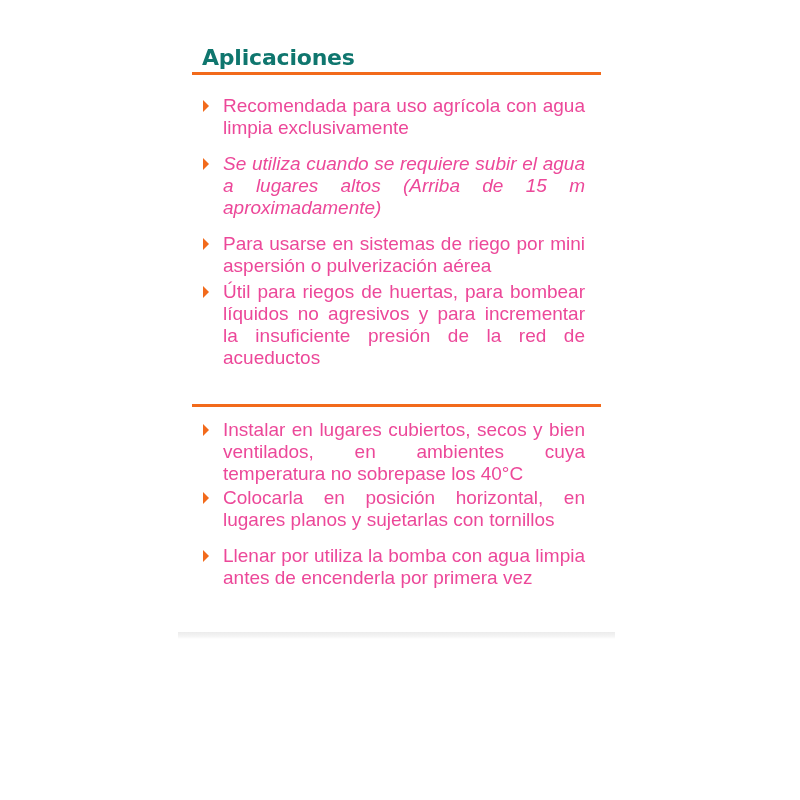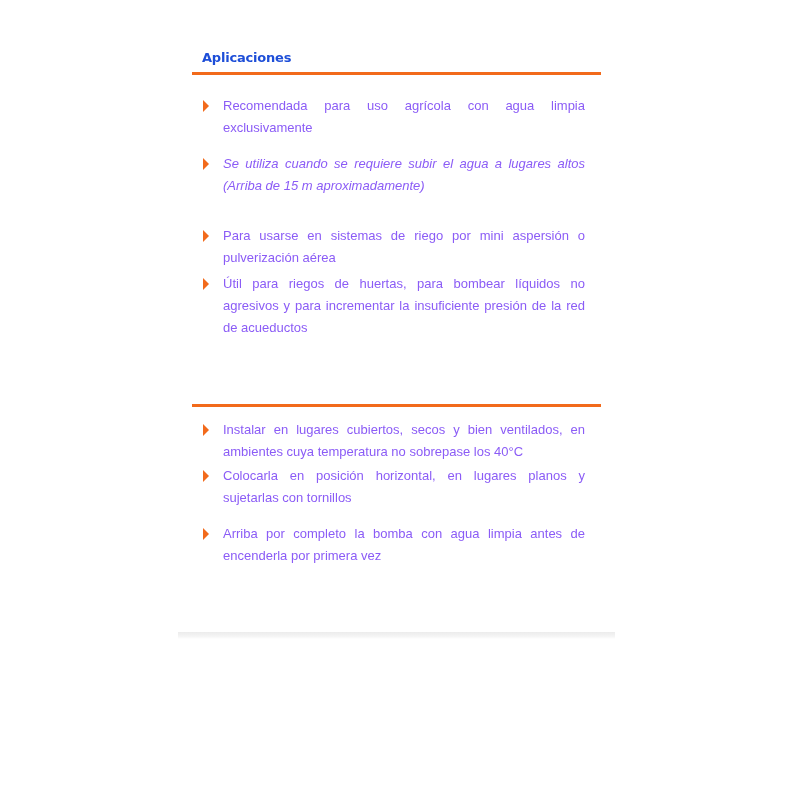--- a/index.html
+++ b/index.html
@@ -23,43 +23,43 @@
       background: #ffffff;
     }
     .section {
       position: absolute;
       left: 14px;
       width: 409px;
     }
     .section-title {
       font-family: "DejaVu Sans", sans-serif;
       font-weight: bold;
-      color: #1d4ed8;
-      font-size: 13px;
+      color: #0f766e;
+      font-size: 22px;
       line-height: 20px;
       padding-left: 10px;
       margin: 0;
       letter-spacing: -0.2px;
     }
     .section-rule {
       height: 3px;
       background: #f26a1b;
       margin-top: 4px;
     }
     .bullet-list {
       list-style: none;
       margin: 0;
       padding: 0;
     }
     .bullet-item {
       position: relative;
       padding-left: 31px;
       padding-right: 16px;
-      color: #8b5cf6;
-      font-size: 13px;
+      color: #ec4899;
+      font-size: 19px;
       line-height: 22px;
       text-align: justify;
     }
     .bullet-icon {
       position: absolute;
       left: 11px;
       top: 5px;
       width: 0;
       height: 0;
       border-top: 6px solid transparent;
@@ -85,21 +85,21 @@
     <div class="section-rule"></div>
     <ul class="bullet-list">
       <li class="bullet-item" style="margin-top:20px;">
         <span class="bullet-icon"></span>
         <span>Recomendada para uso agrícola con agua limpia exclusivamente</span>
       </li>
       <li class="bullet-item" style="margin-top:14px;font-style:italic;">
         <span class="bullet-icon"></span>
         <span>Se utiliza cuando se requiere subir el agua a lugares altos (Arriba de 15 m aproximadamente)</span>
       </li>
-      <li class="bullet-item" style="margin-top:28px;">
+      <li class="bullet-item" style="margin-top:14px;">
         <span class="bullet-icon"></span>
         <span>Para usarse en sistemas de riego por mini aspersión o pulverización aérea</span>
       </li>
       <li class="bullet-item" style="margin-top:4px;">
         <span class="bullet-icon"></span>
         <span>Útil para riegos de huertas, para bombear líquidos no agresivos y para incrementar la insuficiente presión de la red de acueductos</span>
       </li>
     </ul>
   </div>
 
@@ -109,19 +109,19 @@
       <li class="bullet-item" style="margin-top:12px;">
         <span class="bullet-icon"></span>
         <span>Instalar en lugares cubiertos, secos y bien ventilados, en ambientes cuya temperatura no sobrepase los 40°C</span>
       </li>
       <li class="bullet-item" style="margin-top:2px;">
         <span class="bullet-icon"></span>
         <span>Colocarla en posición horizontal, en lugares planos y sujetarlas con tornillos</span>
       </li>
       <li class="bullet-item" style="margin-top:14px;">
         <span class="bullet-icon"></span>
-        <span>Arriba por completo la bomba con agua limpia antes de encenderla por primera vez</span>
+        <span>Llenar por utiliza la bomba con agua limpia antes de encenderla por primera vez</span>
       </li>
     </ul>
   </div>
 
   <div class="bottom-shade"></div>
 </div>
 
 </body></html>

